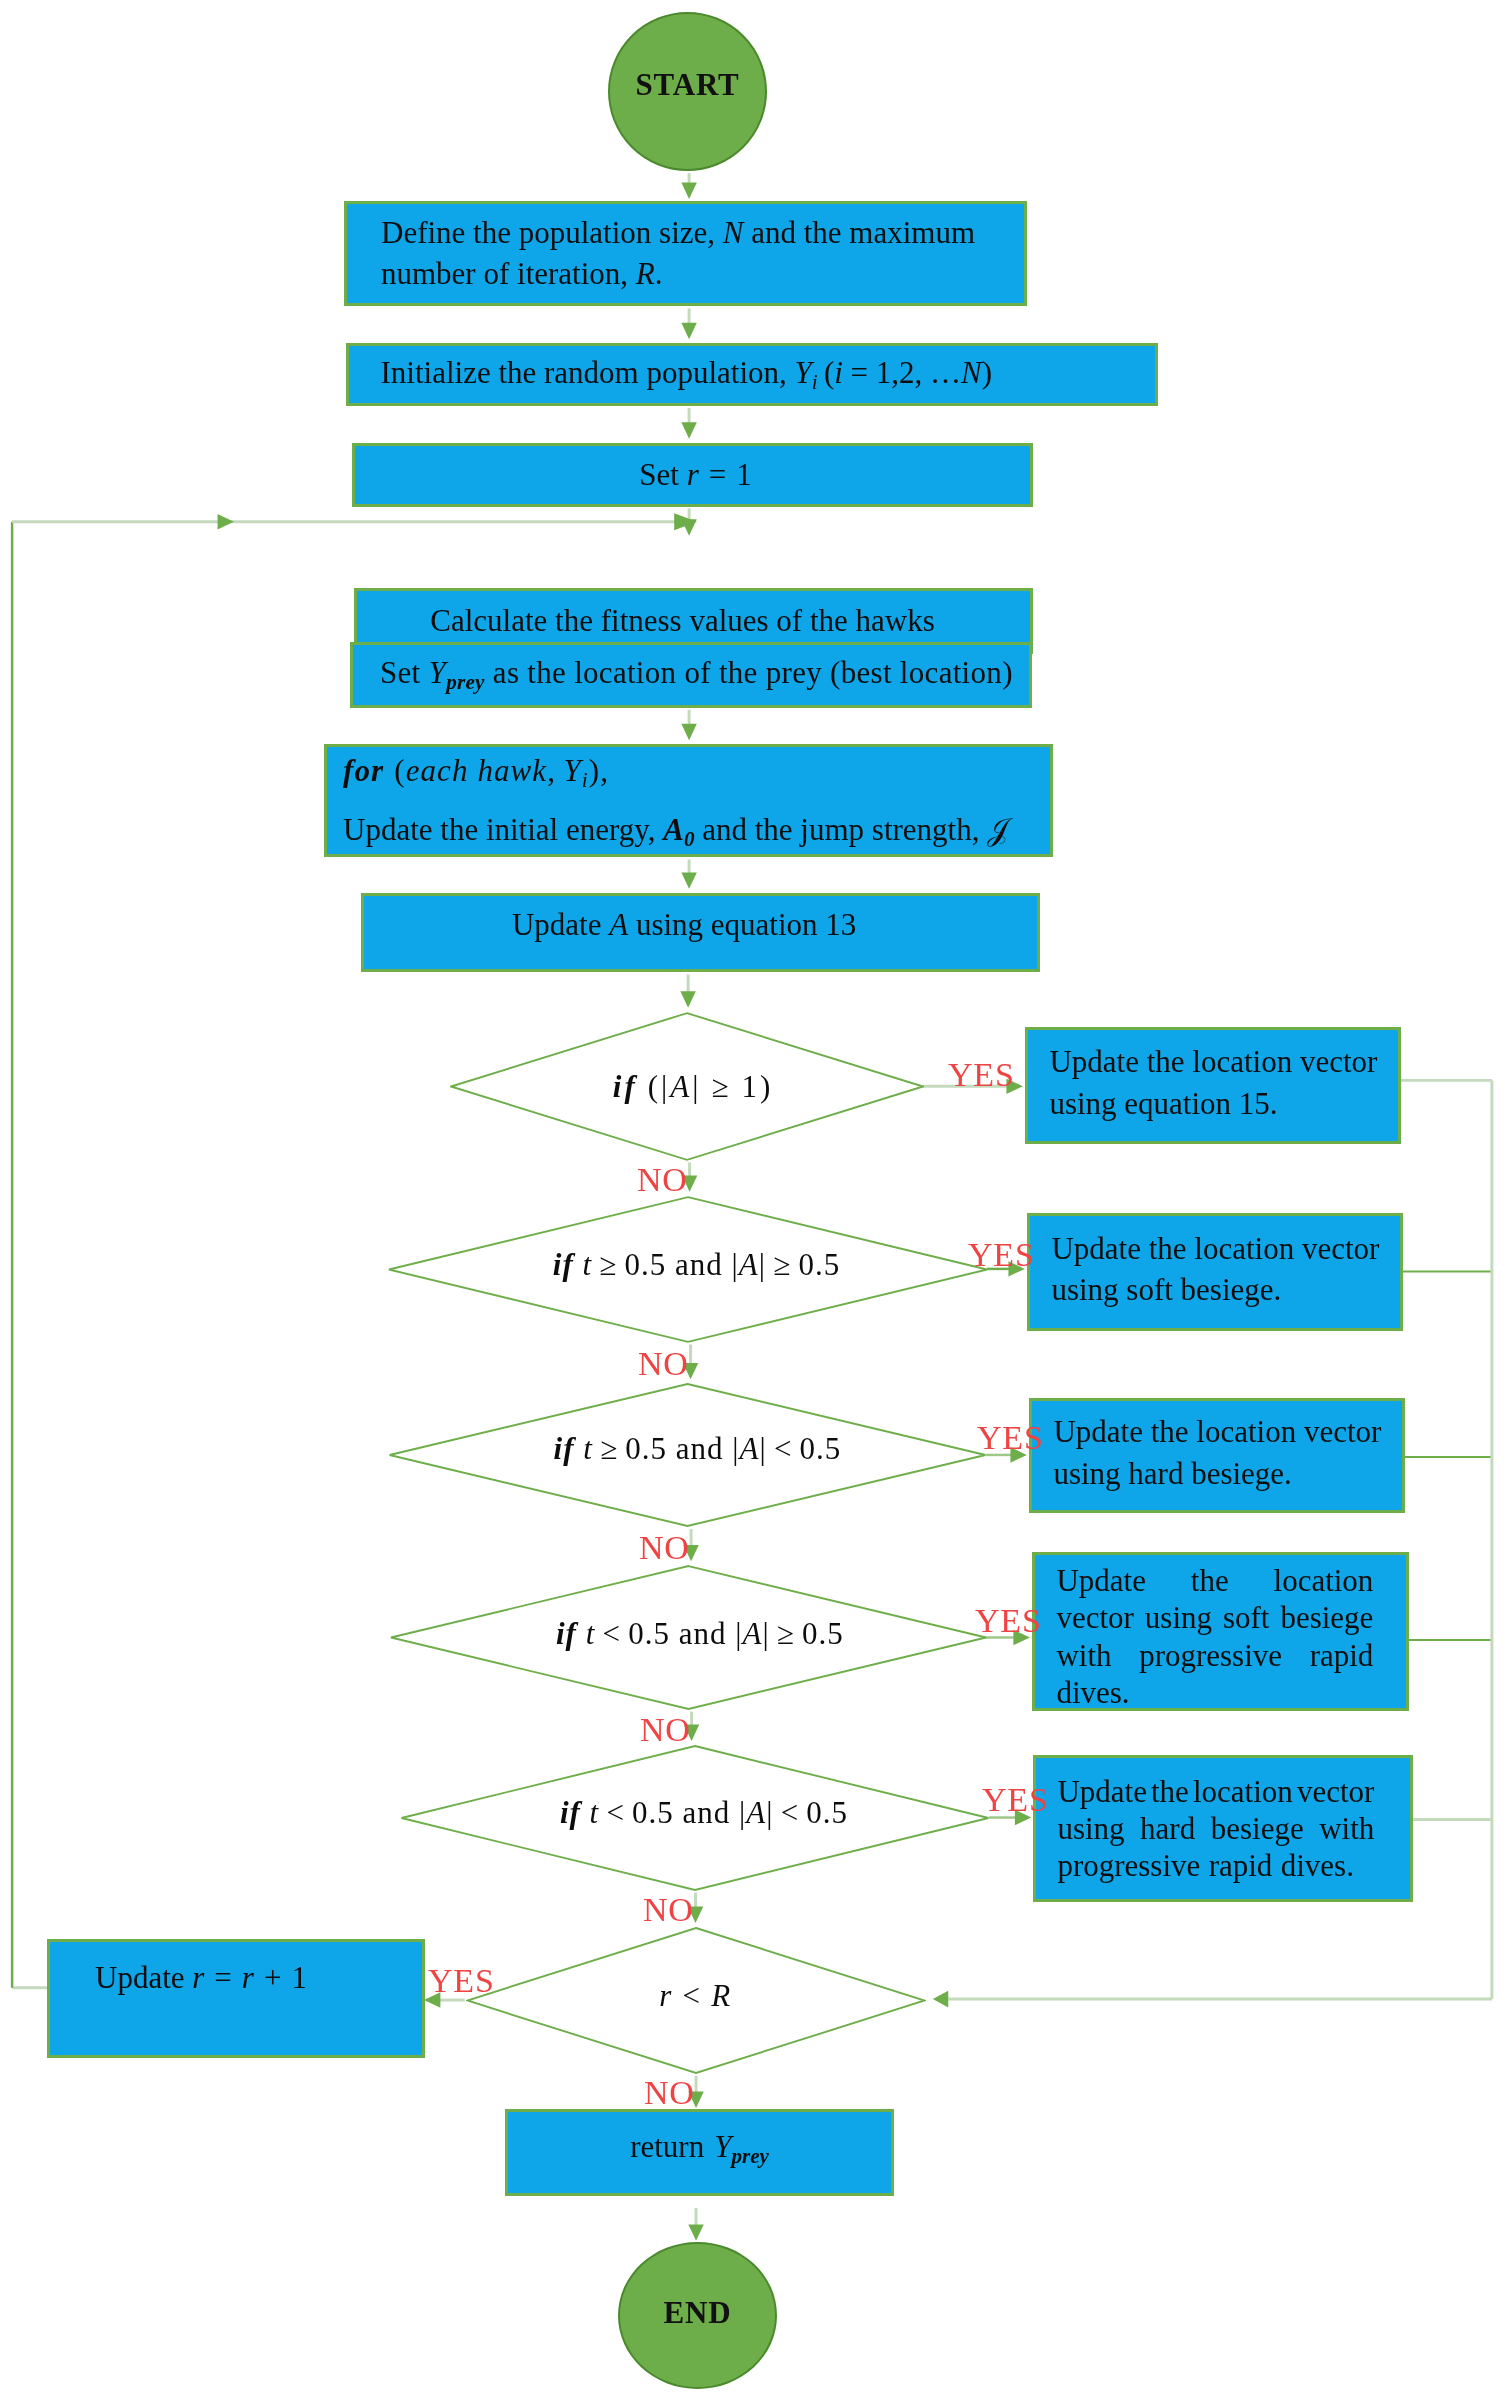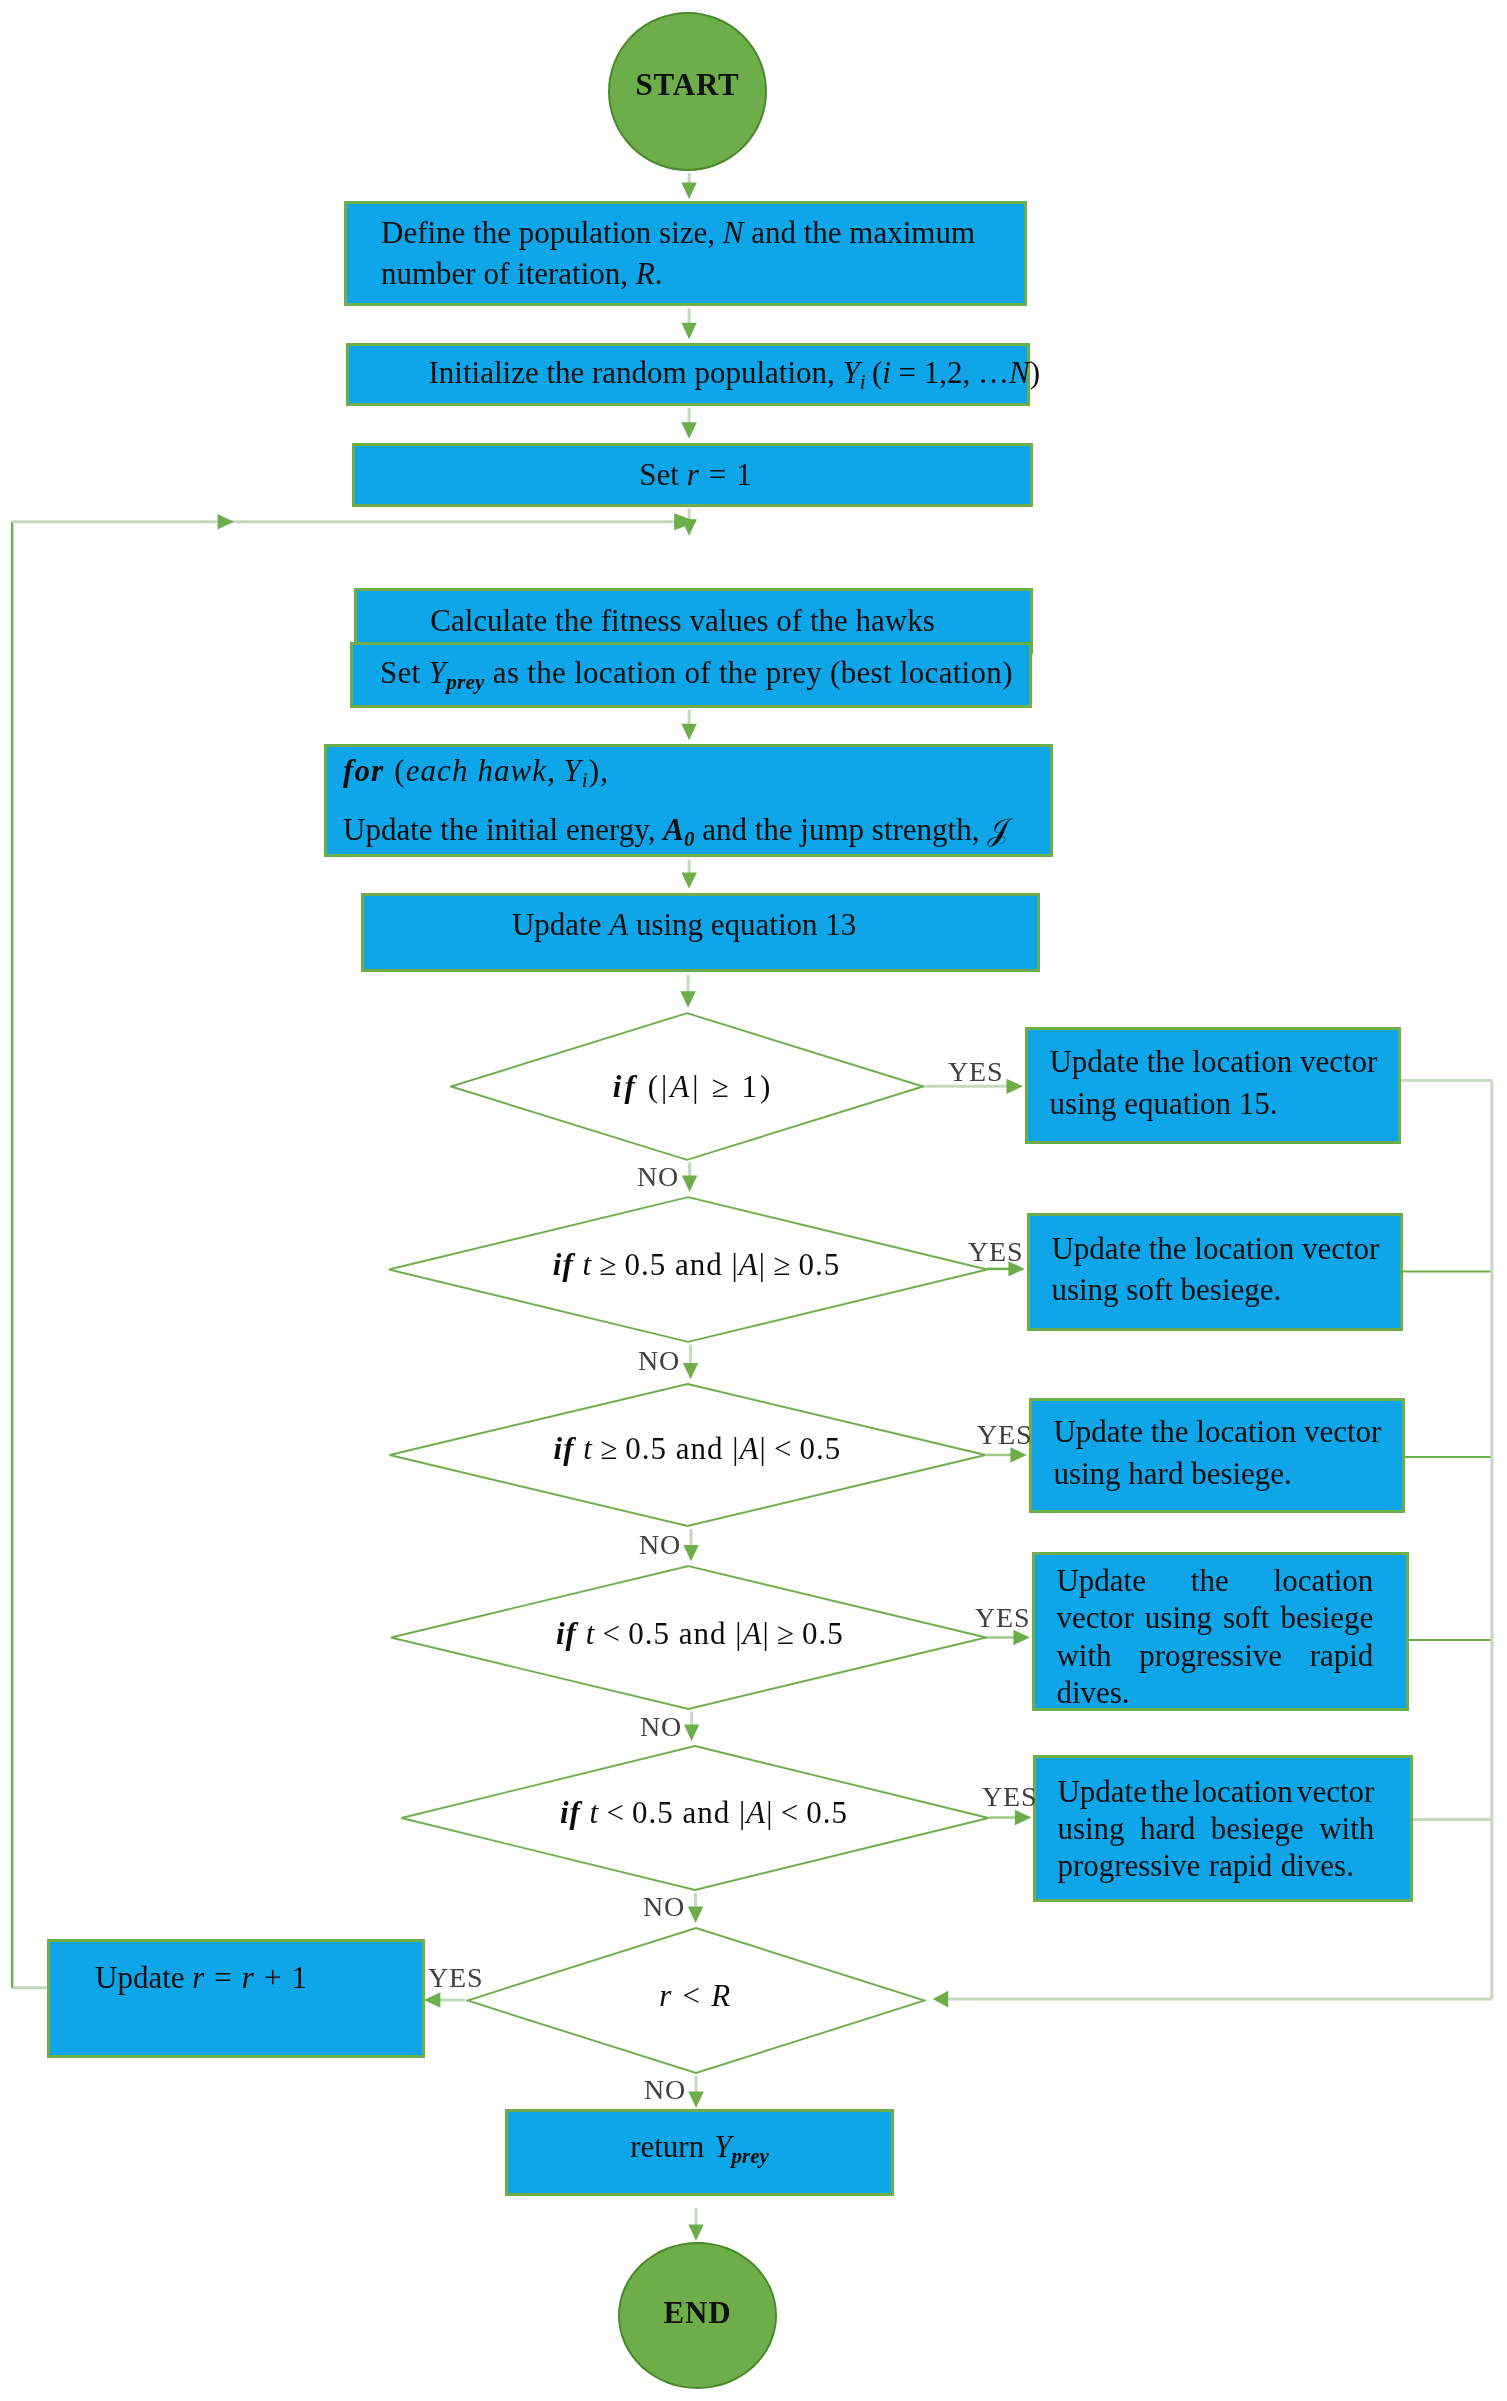--- a/index.html
+++ b/index.html
@@ -30,21 +30,21 @@
 
   
   .dia{position:absolute;}
   .dia svg{display:block;}
   .dia .dtxt{position:absolute;left:0;top:0;width:100%;height:100%;
              display:flex;align-items:center;justify-content:center;
              font-size:31px;color:#0d0d0d;white-space:nowrap;letter-spacing:1px;}
   .sp{display:inline-block;width:10px;}
   .spn{display:inline-block;width:10px;}
 
-  .lbl{position:absolute;font-size:28px;color:#404040;line-height:1;white-space:nowrap;letter-spacing:0.8px;text-align:center;}
+  .lbl{position:absolute;font-size:34px;color:#ef4444;line-height:1;white-space:nowrap;letter-spacing:0.8px;text-align:center;}
 
   
   .mi{font-style:italic;}
   .bi{font-style:italic;font-weight:bold;}
   .sub{font-size:.68em;vertical-align:-0.28em;}
 </style>
 </head>
 <body>
 
 <div id="stage">
@@ -122,21 +122,21 @@
     <span style="position:relative;top:-6.5px;">START</span>
   </div>
 
   <div class="node rect" style="left:344px;top:201px;width:683px;height:105px;">
     <div class="txt">
       <span>Define the population size, <span class="mi">N</span> and the maximum</span><br>
       <span>number of iteration, <span class="mi">R</span>.</span>
     </div>
   </div>
 
-  <div class="node rect" style="left:346px;top:343px;width:684px;height:63px;padding-left:48px;">
+  <div class="node rect" style="left:346px;top:343px;width:812px;height:63px;">
     <div class="txt nw" style="position:relative;left:-2.5px;">Initialize the random population, <span class="mi">Y</span><span class="mi sub">i</span> (<span class="mi">i</span> = 1,2, …<span class="mi">N</span>)</div>
   </div>
 
   <div class="node rect" style="left:352px;top:443px;width:681px;height:64px;">
     <div class="txt ctr" style="position:relative;left:3px;">Set&nbsp;<span class="mi">r</span><span class="spn"></span>=<span class="spn"></span>1</div>
   </div>
 
   <div class="node rect" style="left:354px;top:540px;width:679px;height:66px;margin-top:48px;">
     <div class="txt ctr" style="position:relative;left:-11px;">Calculate the fitness values of the hawks</div>
   </div>

